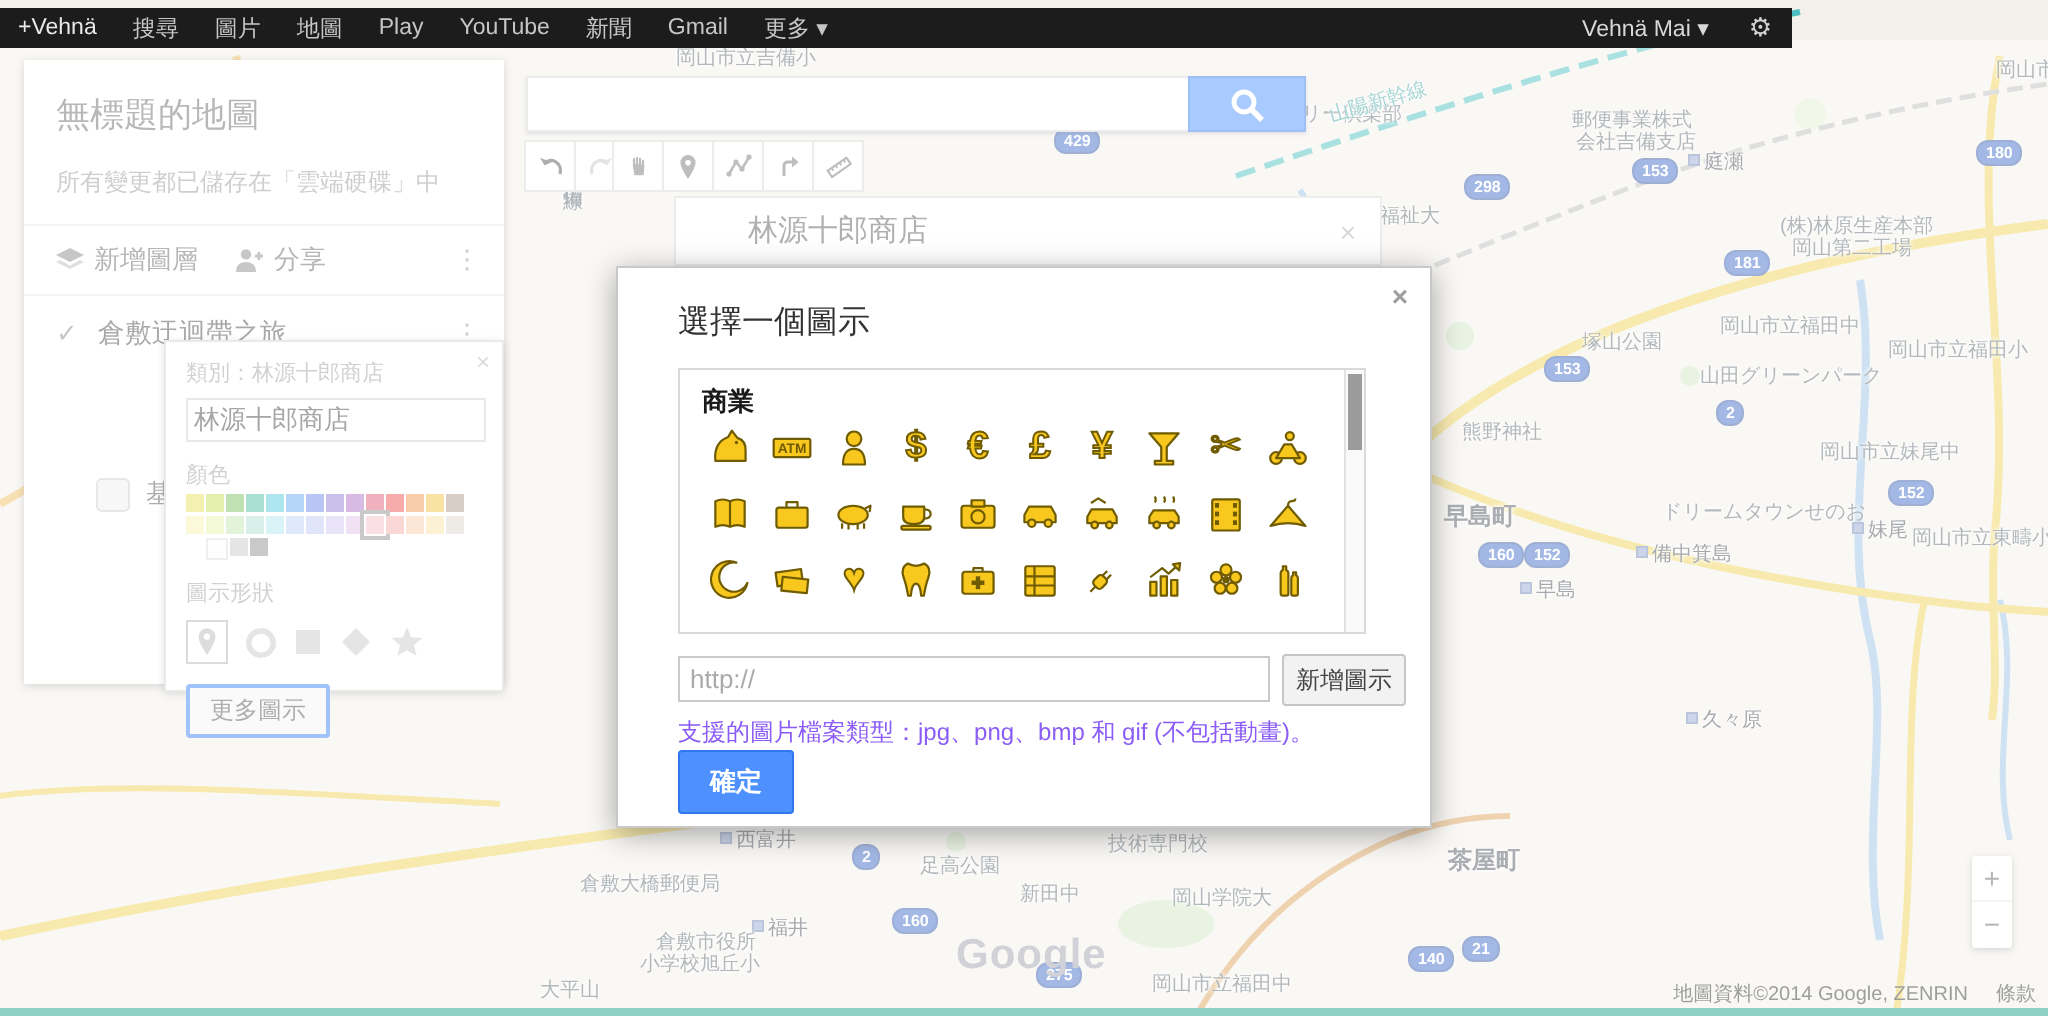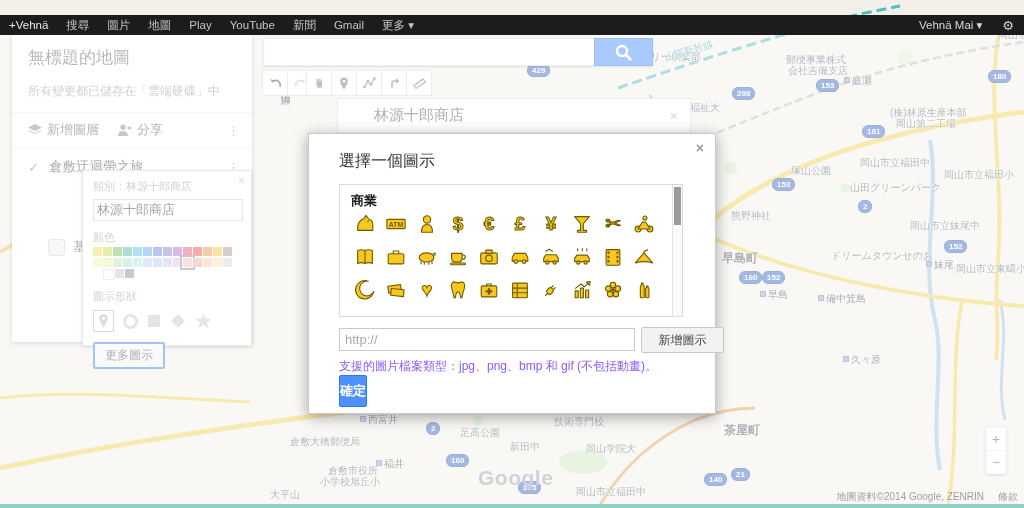--- a/index.html
+++ b/index.html
@@ -1,19 +1,19 @@
 <!DOCTYPE html>
 <html><head>
 <meta charset="utf-8">
 <style>
   html,body{margin:0;padding:0;}
   body{width:1024px;height:508px;position:relative;overflow:hidden;
        font-family:"Liberation Sans","DejaVu Sans",sans-serif;background:#f3f0ea;}
   
-  .topbar{position:absolute;top:15px;left:0;width:1024px;height:20px;background:#1c1c1c;
+  .topbar{position:absolute;top:4px;left:0;width:896px;height:20px;background:#1c1c1c;
           z-index:50;display:flex;align-items:center;font-size:11.5px;color:#c6c6c6;}
   .tb-item{padding:0 9px;cursor:pointer;white-space:nowrap;}
   .tb-item:first-child{color:#e8e8e8;}
   .tb-right{margin-left:auto;display:flex;align-items:center;}
   .tb-user{padding:0 10px;color:#d8d8d8;}
   .tb-gear{padding:0 10px;color:#d0d0d0;font-size:13px;cursor:pointer;}
   
   .map-svg{position:absolute;left:0;top:0;z-index:1;}
   .mlabel{position:absolute;font-size:10px;color:#5f6b73;white-space:nowrap;z-index:2;
           text-shadow:0 0 2px #fff,0 0 2px #fff;}
@@ -95,25 +95,25 @@
   .icon-grid{position:absolute;left:13px;top:27px;width:316px;display:flex;flex-wrap:wrap;}
   .tile{width:24px;height:24px;margin:0 7px 9px 0;display:flex;align-items:center;justify-content:center;cursor:pointer;}
   .tile:nth-child(10n){margin-right:0;}
   .glyph{font-size:19px;line-height:22px;font-weight:bold;color:#F9C81E;
          -webkit-text-stroke:1px #6F5B00;}
   .dlg-scroll{position:absolute;right:0;top:0;width:9px;height:131px;background:#fafafa;border-left:1px solid #e2e2e2;}
   .dlg-thumb{position:absolute;right:1px;top:2px;width:7px;height:38px;background:#9b9b9b;}
   .url-input{position:absolute;left:30px;top:194px;width:284px;height:19px;border:1px solid #c9c9c9;
          font-size:13px;color:#444;padding:1px 5px;font-family:inherit;}
   .url-input::placeholder{color:#aaa;}
-  .add-icon-btn{position:absolute;left:332px;top:193px;width:83px;height:26px;background:#f2f2f2;
+  .add-icon-btn{position:absolute;left:332px;top:193px;width:62px;height:26px;background:#f2f2f2;
          border:1px solid #c6c6c6;border-radius:2px;font-size:12px;color:#444;cursor:pointer;font-family:inherit;}
   .support-text{position:absolute;left:30px;top:224px;font-size:12px;color:#8b5cf6;}
   .ok-btn{position:absolute;left:30px;top:241px;background:#4d90fe;border:1px solid #3079ed;border-radius:2px;
-         color:#fff;font-size:13px;font-weight:bold;padding:6px 0;cursor:pointer;font-family:inherit;}
+         color:#fff;font-size:13px;font-weight:bold;padding:6px 15px;cursor:pointer;font-family:inherit;}
 </style>
 </head>
 <body>
 
 <svg class="map-svg" width="1024" height="508">
   <rect x="0" y="20" width="1024" height="488" fill="#f3f0ea"></rect>
 
   <ellipse cx="583" cy="462" rx="24" ry="12" fill="#cfe6c0"></ellipse>
   <circle cx="730" cy="168" r="7" fill="#cfe6c0"></circle>
   <circle cx="845" cy="188" r="5" fill="#cfe6c0"></circle>
@@ -154,21 +154,21 @@
     <div class="mlabel" style="left: 860px; top: 156px;">岡山市立福田中</div>
     <div class="mlabel" style="left: 791px; top: 164px;">塚山公園</div>
     <div class="mlabel" style="left: 944px; top: 168px;">岡山市立福田小</div>
     <div class="mlabel" style="left: 850px; top: 181px;">山田グリーンパーク</div>
     <div class="mlabel" style="left: 731px; top: 209px;">熊野神社</div>
     <div class="mlabel" style="left: 910px; top: 219px;">岡山市立妹尾中</div>
     <div class="mlabel" style="left: 831px; top: 249px;">ドリームタウンせのお</div>
     <div class="mlabel big" style="left: 722px; top: 250px;">早島町</div>
     <div class="mlabel st" style="left: 926px; top: 258px;">妹尾</div>
     <div class="mlabel" style="left: 956px; top: 262px;">岡山市立東疇小</div>
-    <div class="mlabel st" style="left: 818px; top: 270px; margin-top: 22px;">備中箕島</div>
+    <div class="mlabel st" style="left: 818px; top: 270px;">備中箕島</div>
     <div class="mlabel st" style="left: 760px; top: 288px;">早島</div>
     <div class="mlabel st" style="left: 843px; top: 353px;">久々原</div>
     <div class="mlabel big" style="left: 724px; top: 422px;">茶屋町</div>
     <div class="mlabel st" style="left: 360px; top: 413px;">西富井</div>
     <div class="mlabel" style="left: 460px; top: 426px;">足高公園</div>
     <div class="mlabel" style="left: 554px; top: 415px;">技術専門校</div>
     <div class="mlabel" style="left: 510px; top: 440px;">新田中</div>
     <div class="mlabel" style="left: 586px; top: 442px;">岡山学院大</div>
     <div class="mlabel" style="left: 290px; top: 435px;">倉敷大橋郵便局</div>
     <div class="mlabel st" style="left: 376px; top: 457px;">福井</div>

